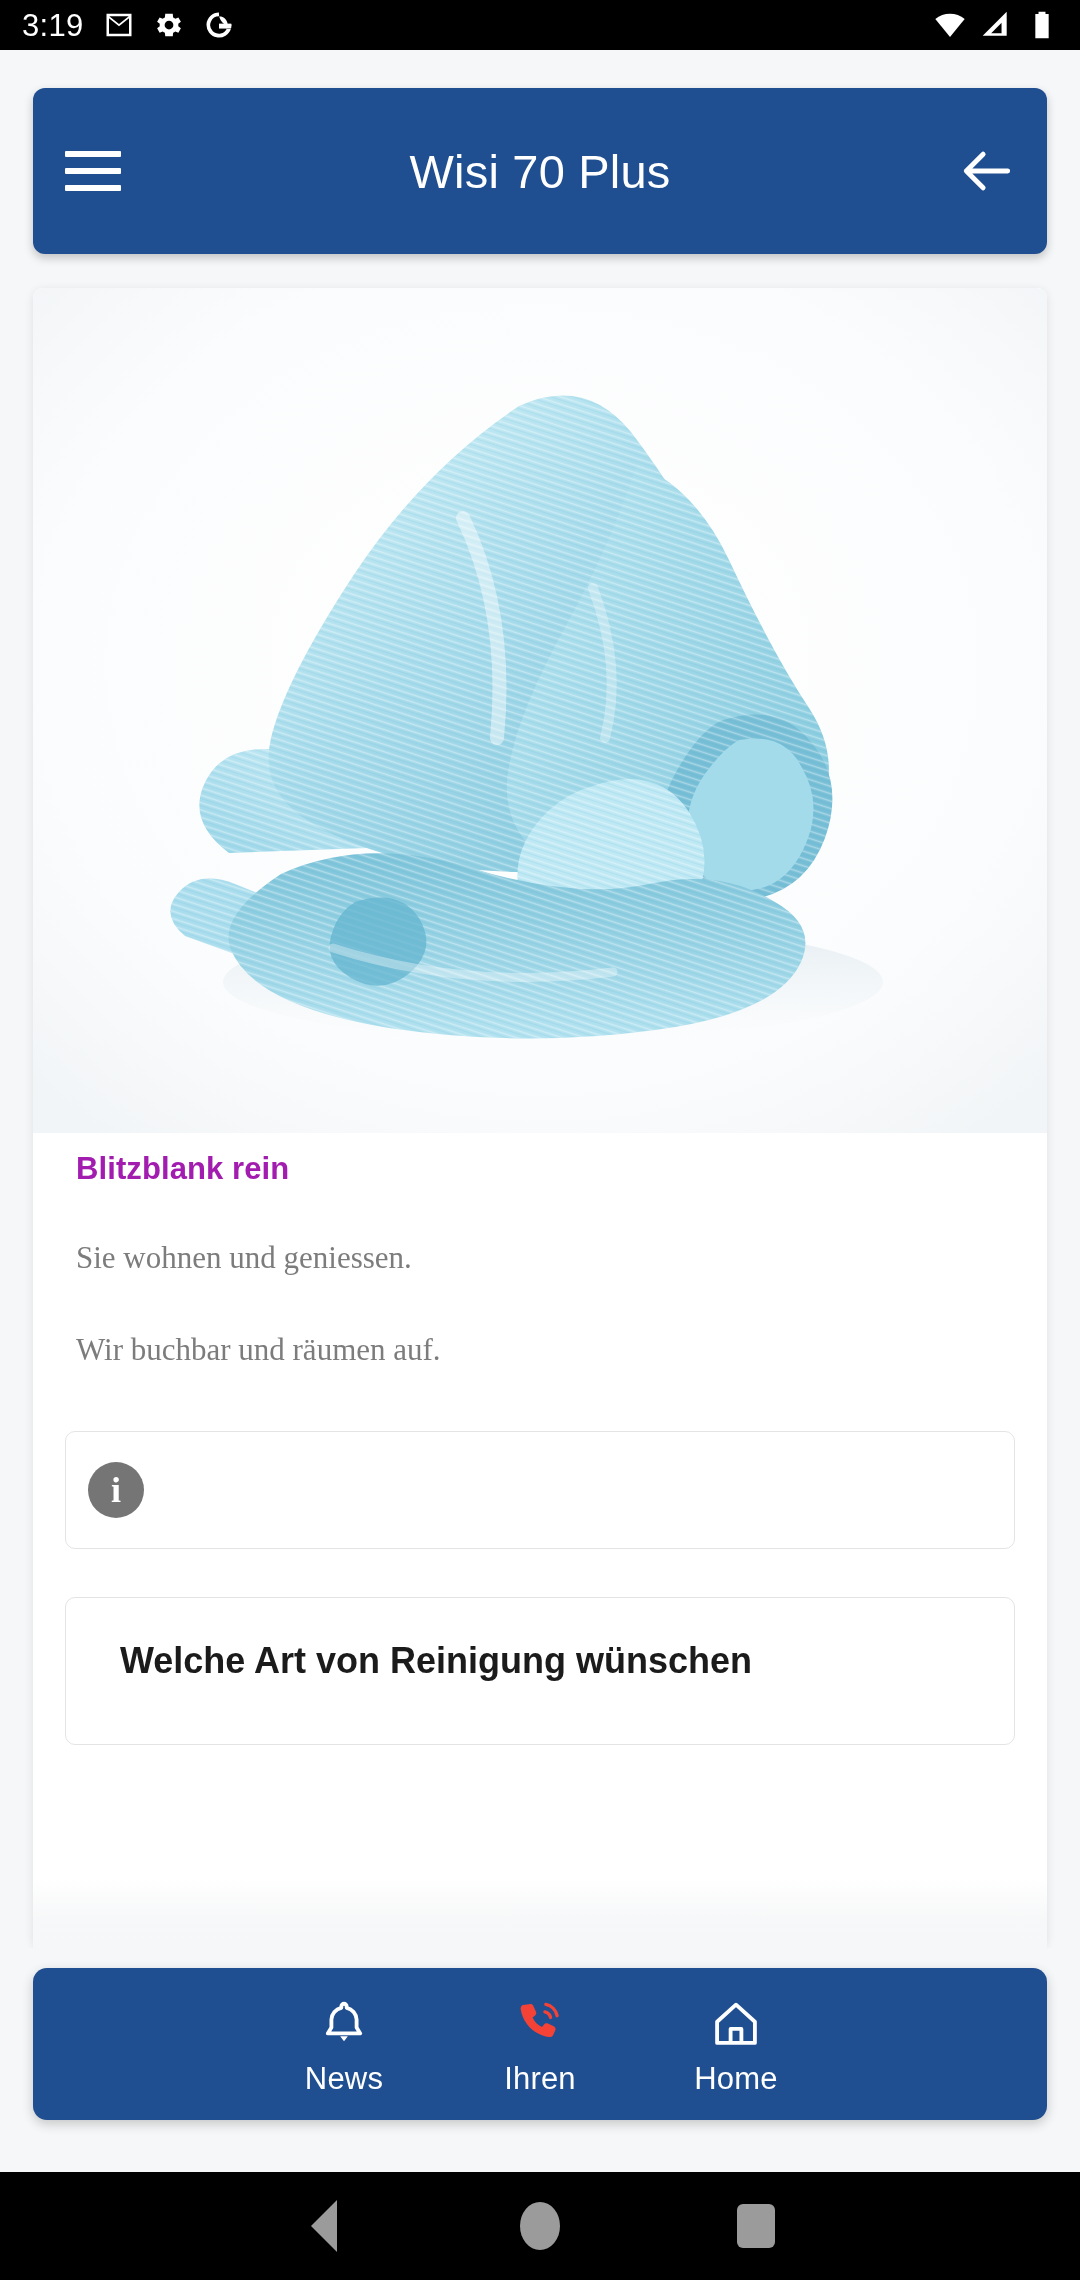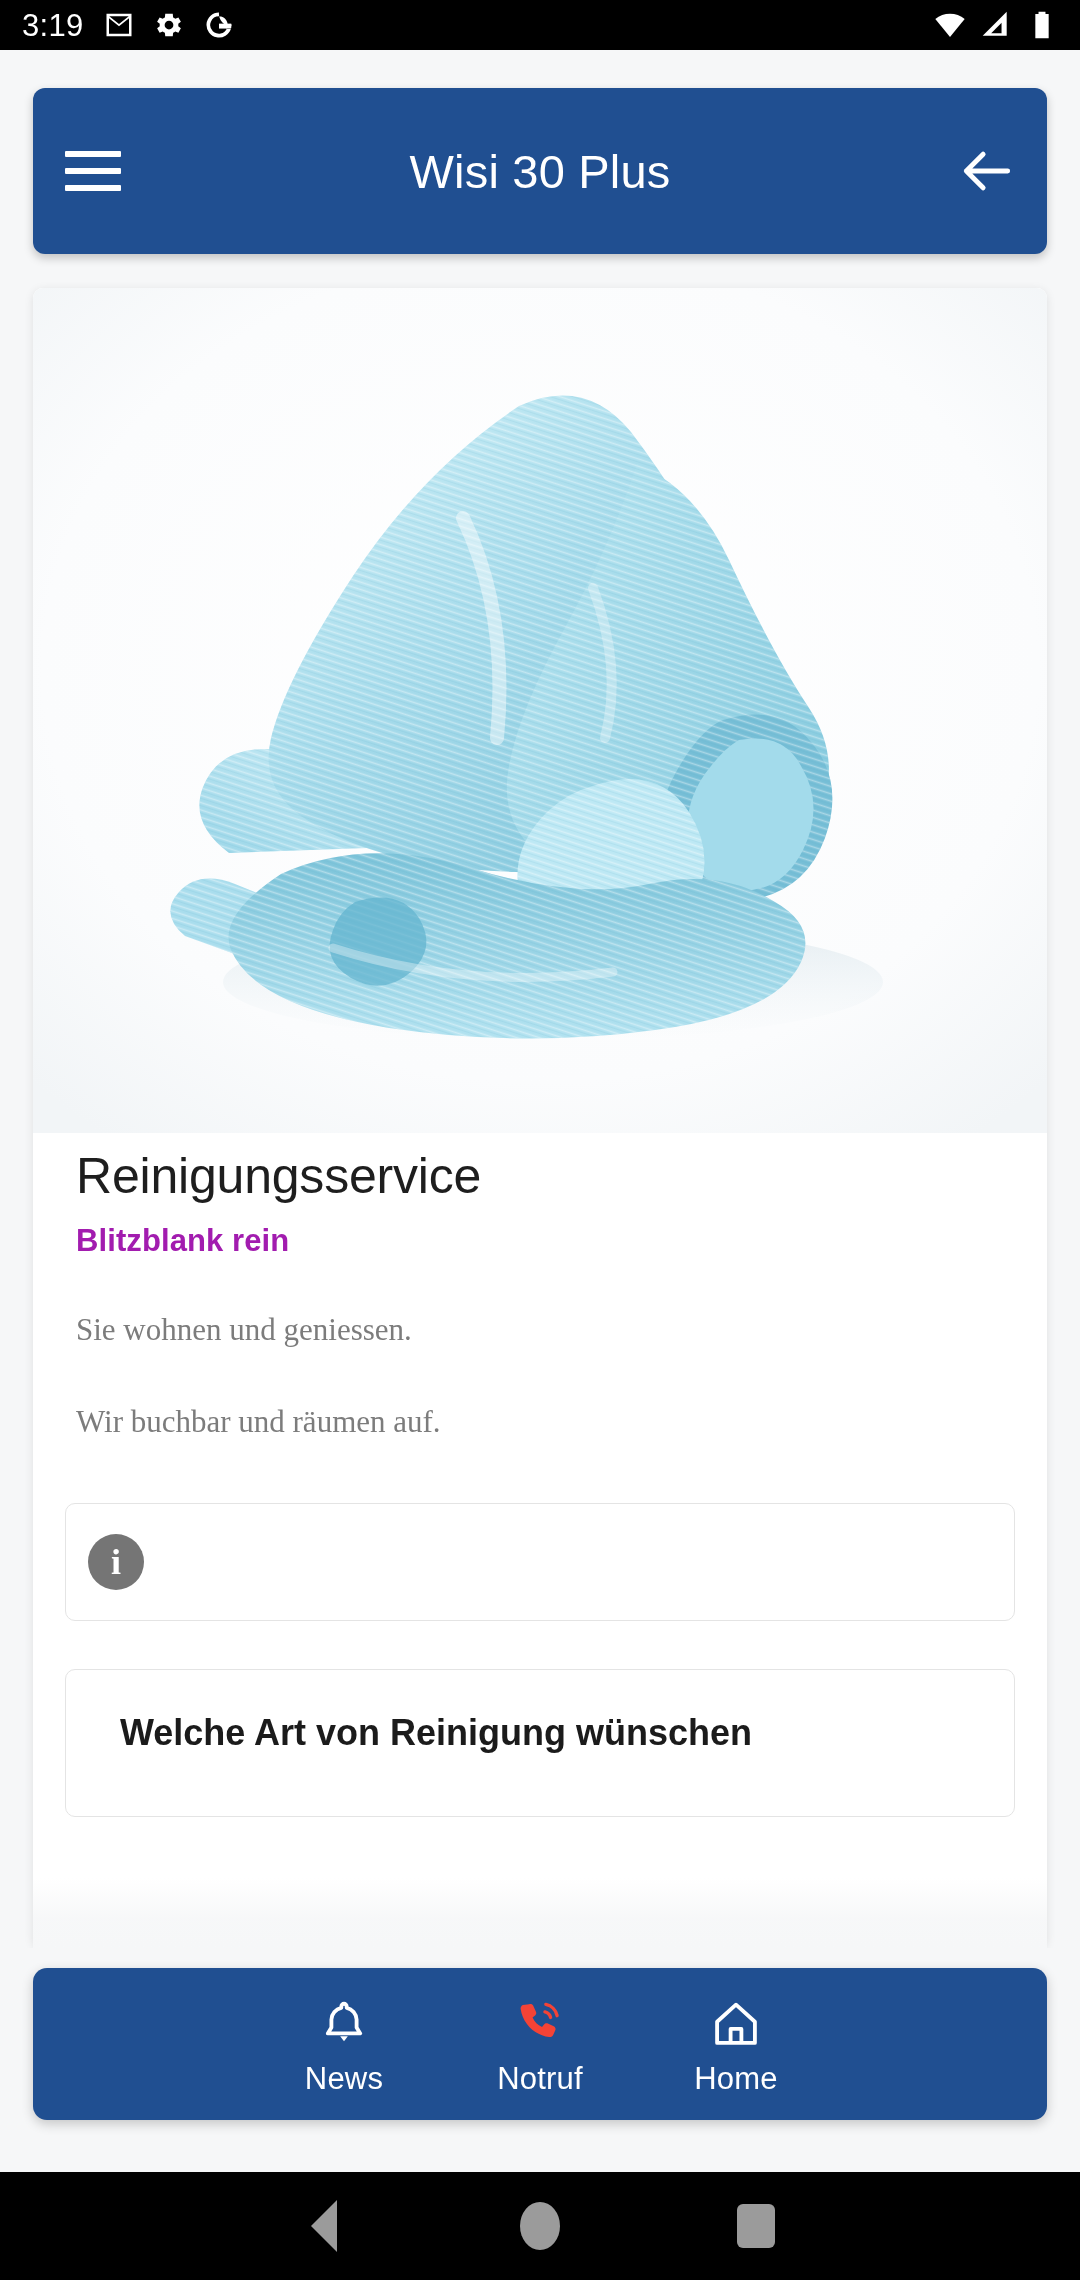--- a/index.html
+++ b/index.html
@@ -249,21 +249,21 @@
   </div>
 
   <div class="appbar">
     <div class="appbar-btn">
       <span class="burger">
         <i></i>
           <i></i>
           <i></i>
       </span>
     </div>
-    <div class="appbar-title">Wisi 30 Plus</div>
+    <div class="appbar-title">Wisi 70 Plus</div>
     <div class="appbar-btn">
       <svg width="62" height="62" viewBox="0 0 24 24">
         <path fill="none" stroke="#fff" stroke-width="1.9" stroke-linecap="round" stroke-linejoin="round" d="M20 12H4m0 0l6.5-6.5M4 12l6.5 6.5"></path>
       </svg>
     </div>
   </div>
 
   <div class="content-card">
 
     <div class="hero">
@@ -330,21 +330,20 @@
 
         <path d="M322 614 q44 -14 64 16 q18 30 -8 54 q-28 24 -60 6 q-30 -18 -18 -48 q6 -18 22 -28 z" fill="#63b4cf" opacity=".75"></path>
 
         <path d="M430 230 q46 96 34 220" stroke="#ffffff" stroke-opacity=".45" stroke-width="14" fill="none" stroke-linecap="round"></path>
         <path d="M560 300 q30 80 12 150" stroke="#ffffff" stroke-opacity=".30" stroke-width="10" fill="none" stroke-linecap="round"></path>
         <path d="M300 660 q130 42 280 24" stroke="#ffffff" stroke-opacity=".35" stroke-width="9" fill="none" stroke-linecap="round"></path>
       </svg>
     </div>
 
     <div class="body-pad">
-      <div class="h1">Reinigungsservice</div>
       <div class="h2">Blitzblank rein</div>
       <div class="para">Sie wohnen und geniessen.</div>
       <div class="para">Wir buchbar und räumen auf.</div>
     </div>
 
     <div class="infobox">
       <div class="info-icon">
           <span>i</span>
         </div>
     </div>
@@ -370,21 +369,21 @@
     </div>
 
     <div class="navitem">
       <span class="ico">
         <svg width="54" height="58" viewBox="0 0 24 24">
           <path fill="#f44336" d="M7.2 3.2c.7-.3 1.5 0 1.8.7l1.2 2.6c.3.6.1 1.3-.4 1.7l-1.1.9c.8 1.9 2.3 3.4 4.2 4.2l.9-1.1c.4-.5 1.1-.7 1.7-.4l2.6 1.2c.7.3 1 1.1.7 1.8l-.9 2c-.3.7-1 1.1-1.8 1C9.7 17.1 4.3 11.7 3.4 5.3c-.1-.8.3-1.5 1-1.8l2.8-.3z"></path>
           <path fill="none" stroke="#f44336" stroke-width="1.5" stroke-linecap="round" d="M14.6 3.3a6.4 6.4 0 015 5"></path>
           <path fill="none" stroke="#f44336" stroke-width="1.5" stroke-linecap="round" d="M14.2 6.6a3.4 3.4 0 012.5 2.5"></path>
         </svg>
       </span>
-      <span class="lbl">Notruf</span>
+      <span class="lbl">Ihren</span>
     </div>
 
     <div class="navitem">
       <span class="ico">
         <svg width="54" height="58" viewBox="0 0 24 24">
           <path fill="none" stroke="#fff" stroke-width="1.7" stroke-linejoin="round" d="M12 3.4L3.6 11v9.4h16.8V11L12 3.4z"></path>
           <path fill="none" stroke="#fff" stroke-width="1.7" stroke-linejoin="round" d="M9.6 20.4v-6.2h4.8v6.2"></path>
         </svg>
       </span>
       <span class="lbl">Home</span>

